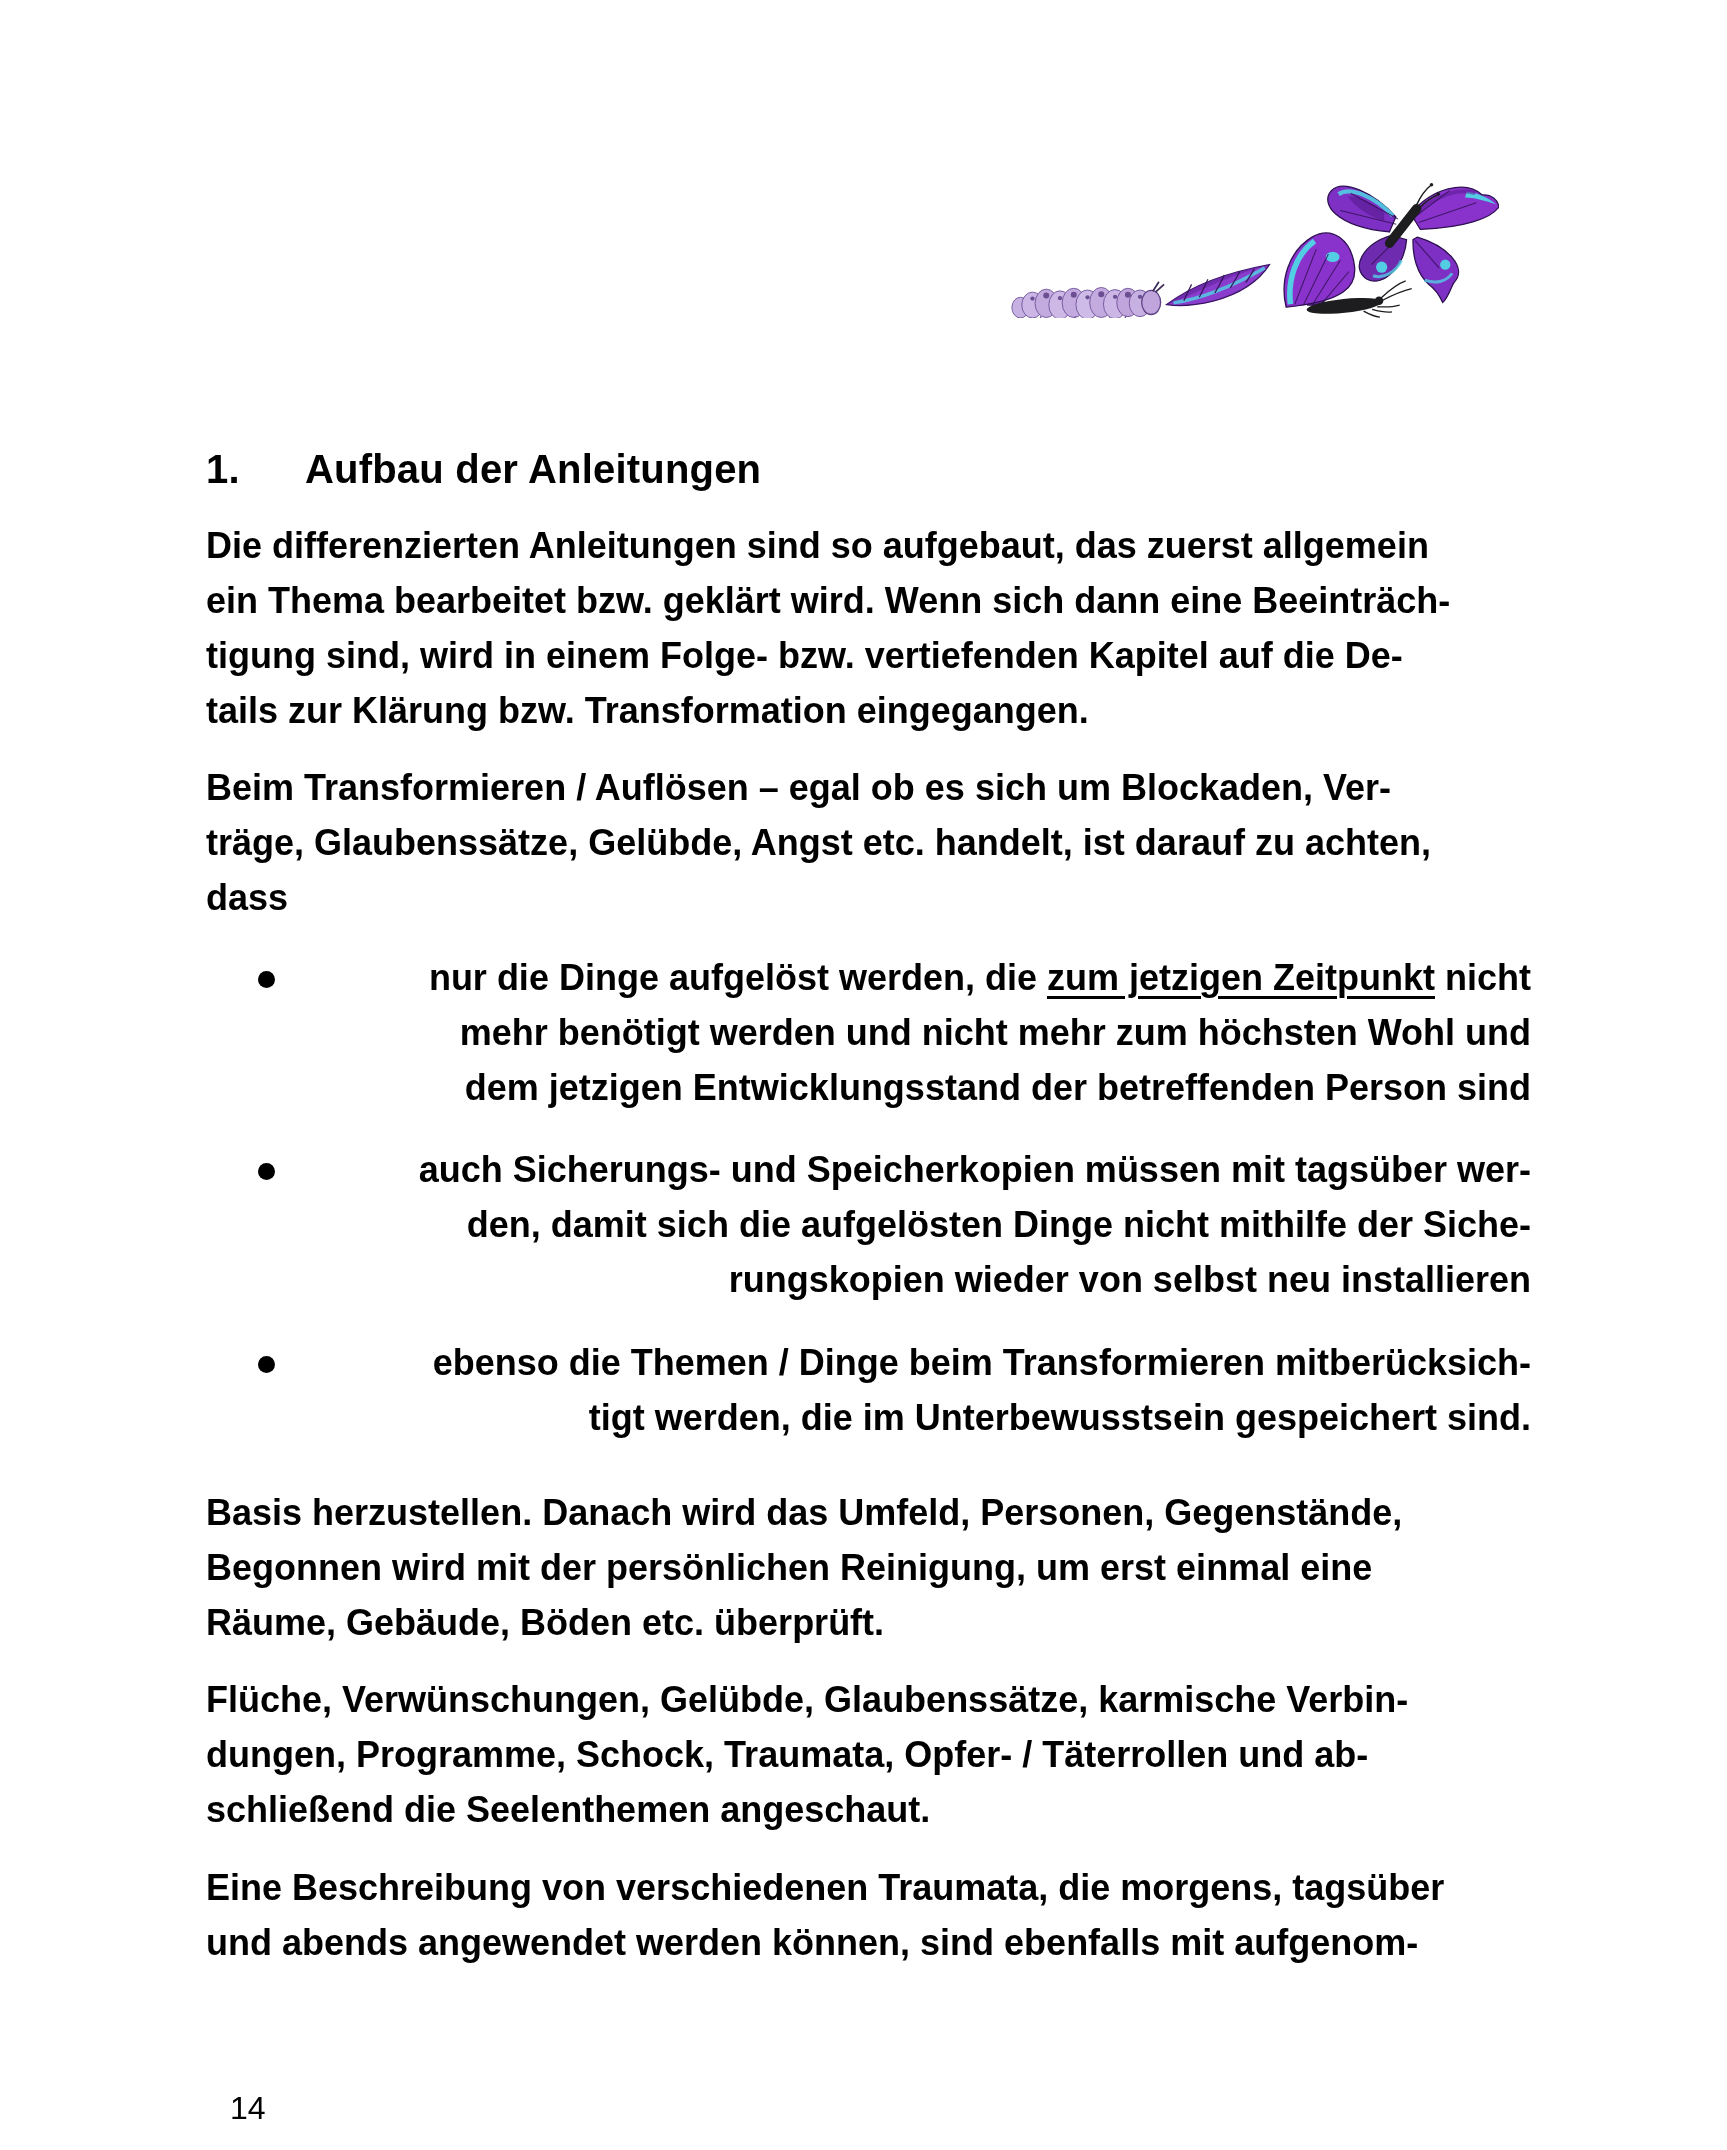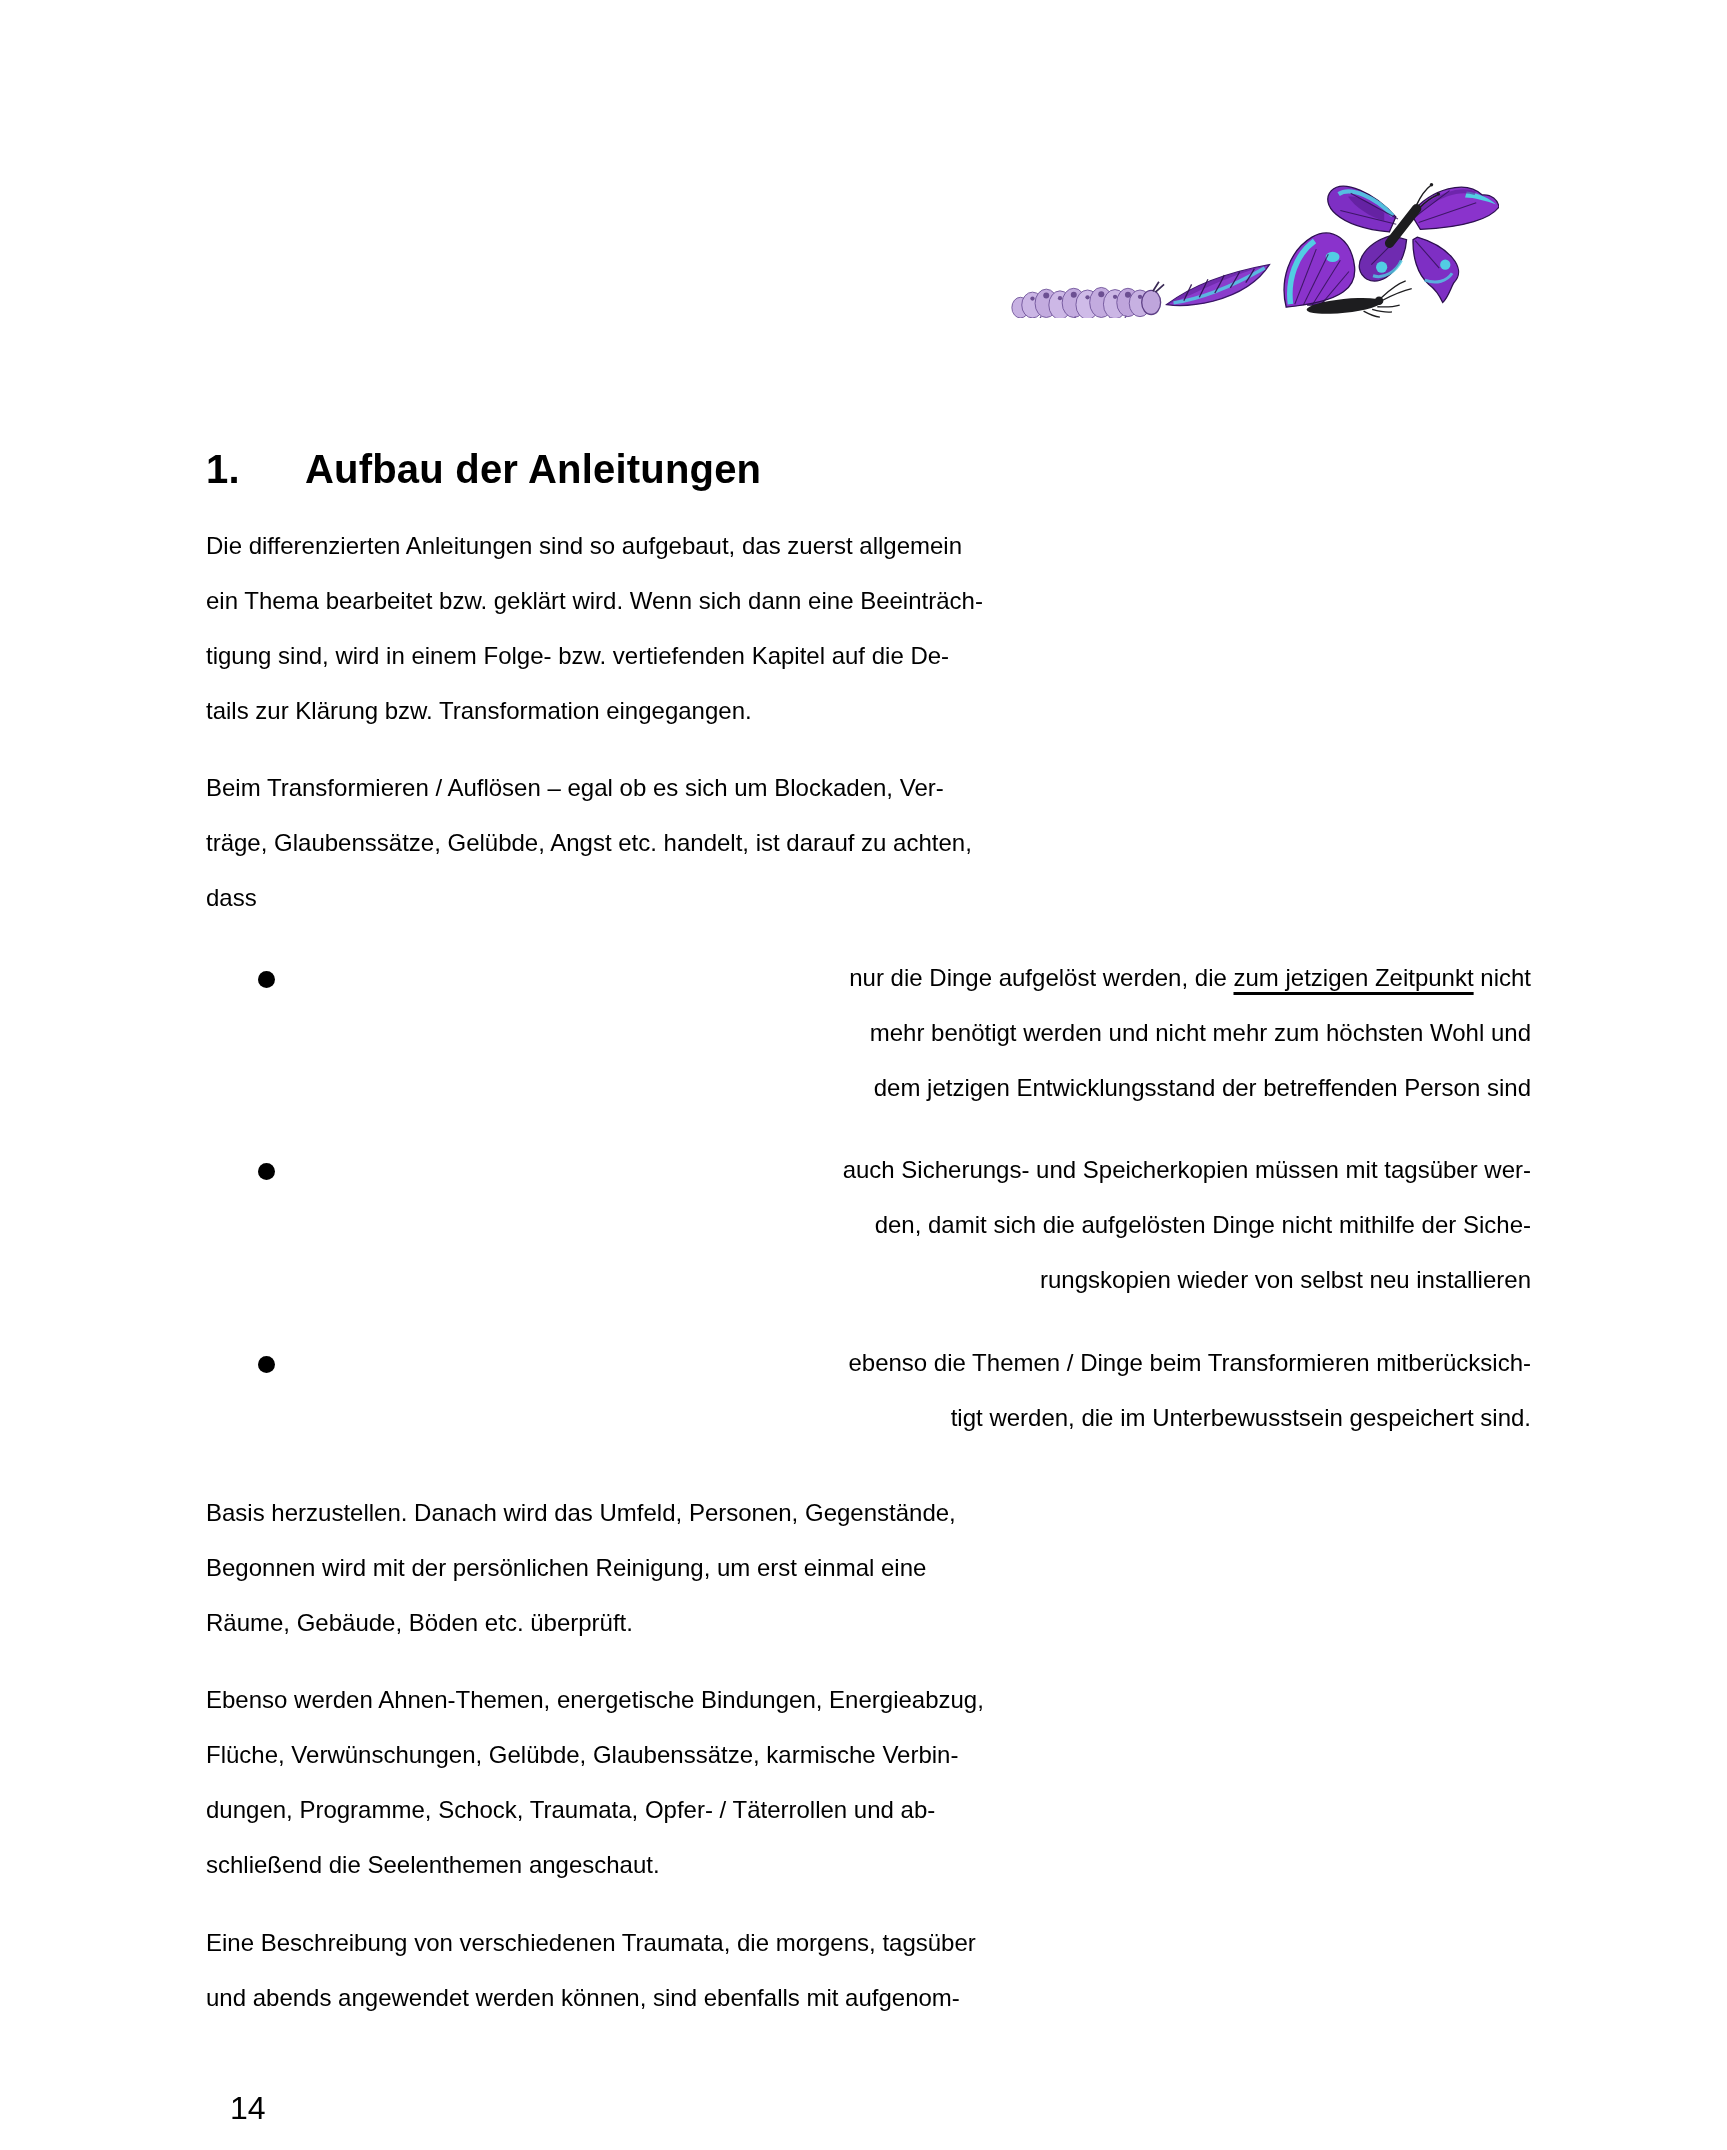--- a/index.html
+++ b/index.html
@@ -34,23 +34,24 @@
     display: flex;
     margin: 0 0 20.6px 0;
     font-size: 40px;
     font-weight: 700;
     line-height: 55px;
     letter-spacing: 0.2px;
   }
   .heading .h-num { flex: 0 0 99px; width: 99px; }
 
   .body-line {
-    font-size: 24px;
+    font-size: 36px;
     line-height: 55px;
     white-space: pre;
+    font-weight: bold;
   }
 
   .para { margin: 0 0 22.4px 0; }
   .para-transformieren { margin-bottom: 25px; }
   .para-begonnen { margin-top: 40px; }
   .para-routinen { margin-bottom: 0; }
 
   ul.bullets { list-style: none; margin: 0; padding: 0; }
   ul.bullets li { position: relative; padding-left: 132px; margin: 0 0 27.5px 0; text-align: right; }
   ul.bullets li:last-child { margin-bottom: 0; }
@@ -232,21 +233,20 @@
       </li>
     </ul>
 
     <div class="para para-begonnen">
       <div class="body-line">Basis herzustellen. Danach wird das Umfeld, Personen, Gegenstände,</div>
       <div class="body-line">Begonnen wird mit der persönlichen Reinigung, um erst einmal eine</div>
       <div class="body-line">Räume, Gebäude, Böden etc. überprüft.</div>
     </div>
 
     <div class="para para-ebenso">
-      <div class="body-line">Ebenso werden Ahnen-Themen, energetische Bindungen, Energieabzug,</div>
       <div class="body-line">Flüche, Verwünschungen, Gelübde, Glaubenssätze, karmische Verbin-</div>
       <div class="body-line">dungen, Programme, Schock, Traumata, Opfer- / Täterrollen und ab-</div>
       <div class="body-line">schließend die Seelenthemen angeschaut.</div>
     </div>
 
     <div class="para para-routinen">
       <div class="body-line">Eine Beschreibung von verschiedenen Traumata, die morgens, tagsüber</div>
       <div class="body-line">und abends angewendet werden können, sind ebenfalls mit aufgenom-</div>
     </div>
 

